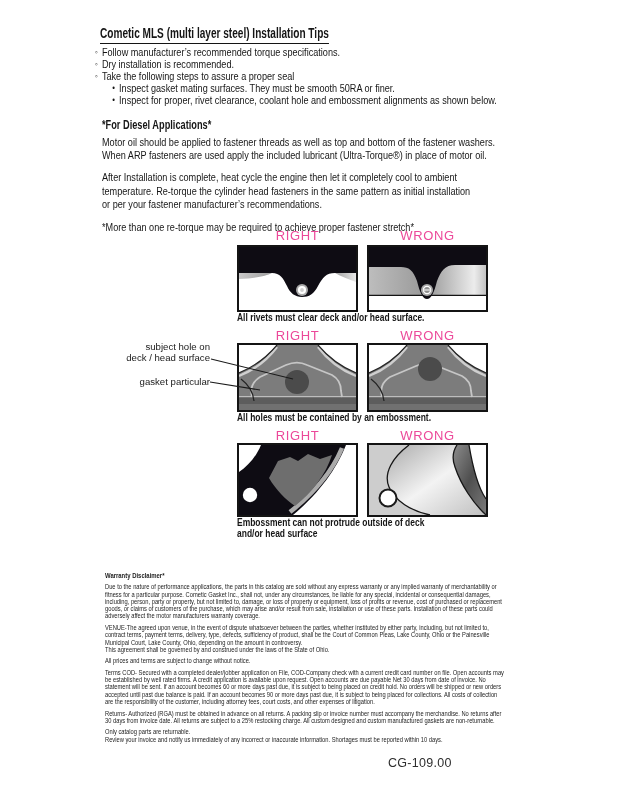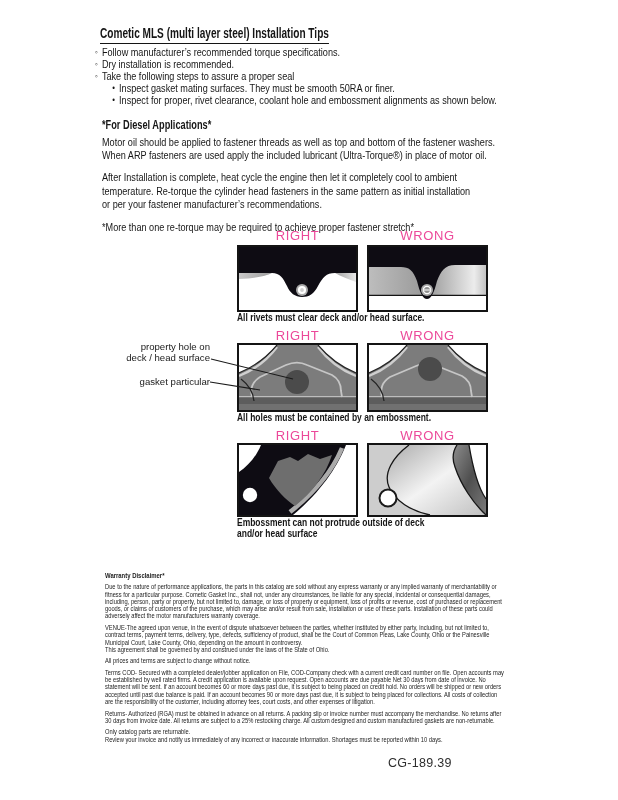--- a/index.html
+++ b/index.html
@@ -163,21 +163,21 @@
       <circle cx="61" cy="24" r="12" fill="#4b4b4b"></circle>
       <path d="M0,0 H38 C28,12 14,22 0,28 Z" fill="#ffffff"></path>
       <path d="M0,31 C15,25 29,14 38,2" fill="none" stroke="#cfcfcf" stroke-width="2.4"></path>
       <path d="M0,28 C14,22 28,12 38,0" fill="none" stroke="#242424" stroke-width="1.2"></path>
       <path d="M117,0 H79 C89,12 103,22 117,28 Z" fill="#ffffff"></path>
       <path d="M79,2 C88,14 102,25 117,31" fill="none" stroke="#cfcfcf" stroke-width="2.4"></path>
       <path d="M79,0 C89,12 103,22 117,28" fill="none" stroke="#242424" stroke-width="1.2"></path>
     </svg>
   </div>
 
-  <div class="abs callout" style="left:100px;top:342px;width:110px;">property hole on
+  <div class="abs callout" style="left:100px;top:342px;width:110px;">subject hole on
 deck / head surface</div>
   <div class="abs callout" style="left:100px;top:377px;width:110px;">gasket particular</div>
   <svg class="abs" style="left:205px;top:352px;z-index:3;" width="100" height="45" viewBox="0 0 100 45">
     <line x1="6" y1="7" x2="88" y2="27" stroke="#1a1a1a" stroke-width="1.1"></line>
     <line x1="5" y1="30" x2="55" y2="38" stroke="#1a1a1a" stroke-width="1.1"></line>
   </svg>
 
   <div class="abs cap sx82" style="left:237px;top:412px;width:320px;">All holes must be contained by an embossment.</div>
 
   <div class="abs lbl" style="left:237px;top:428px;">RIGHT</div>
@@ -237,15 +237,15 @@
 be established by well rated firms.  A credit application is available upon request.  Open accounts are due payable Net 30 days from date of invoice.  No
 statement will be sent.  If an account becomes 60 or more days past due, it is subject to being placed on credit hold.  No orders will be shipped or new orders
 accepted until past due balance is paid.  If an account becomes 90 or more days past due, it is subject to being placed for collections.  All costs of collection
 are the responsibility of the customer, including attorney fees, court costs, and other expenses of litigation.</p>
     <p>Returns- Authorized (RGA) must be obtained in advance on all returns.  A packing slip or invoice number must accompany the merchandise.  No returns after
 30 days from invoice date.  All returns are subject to a 25% restocking charge.  All custom designed and custom manufactured gaskets are non-returnable.</p>
     <p>Only catalog parts are returnable.
 Review your invoice and notify us immediately of any incorrect or inaccurate information.  Shortages must be reported within 10 days.</p>
   </div>
 
-  <div class="abs footer">CG-189.39</div>
+  <div class="abs footer">CG-109.00</div>
 
 </div>
 
 </body></html>

